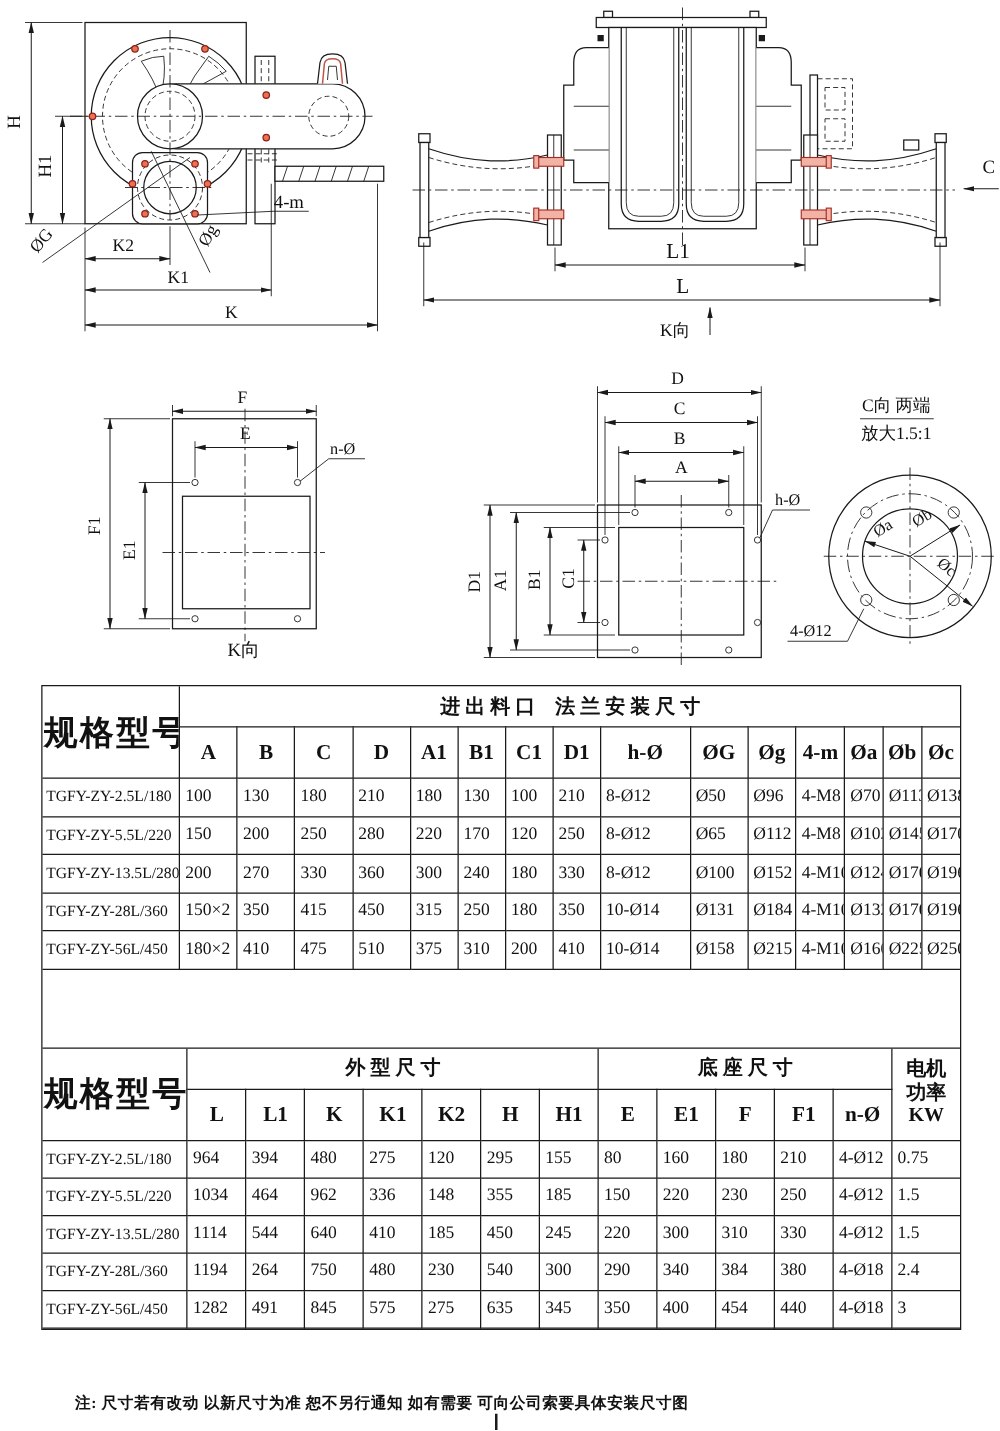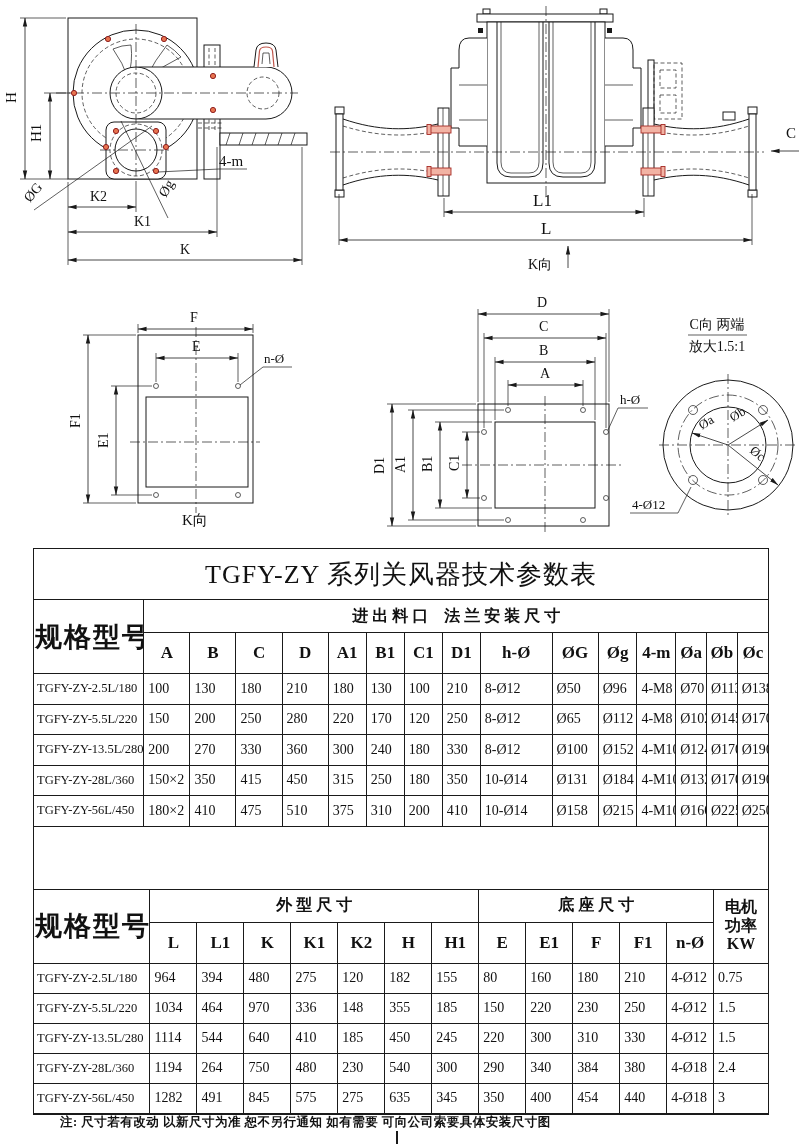--- a/index.html
+++ b/index.html
@@ -307,21 +307,20 @@
     <line x1="728" y1="445" x2="692" y2="433" class="ar"></line>
     <text class="t13" transform="translate(702,430) rotate(-32)">Øa</text>
     <line x1="728" y1="445" x2="768" y2="420" class="ar"></line>
     <text class="t13" transform="translate(733,422) rotate(-32)">Øb</text>
     <line x1="728" y1="445" x2="778" y2="485" class="ar"></line>
     <text class="t13" transform="translate(749,452) rotate(39)">Øc</text>
   </g>
 </svg>
 
 <div id="tables">
-  <div id="tbl-title">TGFY-ZY 系列关风器技术参数表</div>
 
   <table id="t1">
     <colgroup>
       <col style="width:15%">
         <col style="width:6.3%">
         <col style="width:6.3%">
         <col style="width:6.3%">
         <col style="width:6.3%">
       <col style="width:5.2%">
         <col style="width:5.2%">
@@ -496,34 +495,34 @@
         </tr>
     </thead>
     <tbody>
         <tr>
           <td class="model">TGFY-ZY-2.5L/180</td>
           <td>964</td>
           <td>394</td>
           <td>480</td>
           <td>275</td>
           <td>120</td>
-          <td>182</td>
+          <td>295</td>
           <td>155</td>
           <td>80</td>
           <td>160</td>
           <td>180</td>
           <td>210</td>
           <td>4-Ø12</td>
           <td>0.75</td>
         </tr>
         <tr>
           <td class="model">TGFY-ZY-5.5L/220</td>
           <td>1034</td>
           <td>464</td>
-          <td>970</td>
+          <td>962</td>
           <td>336</td>
           <td>148</td>
           <td>355</td>
           <td>185</td>
           <td>150</td>
           <td>220</td>
           <td>230</td>
           <td>250</td>
           <td>4-Ø12</td>
           <td>1.5</td>

